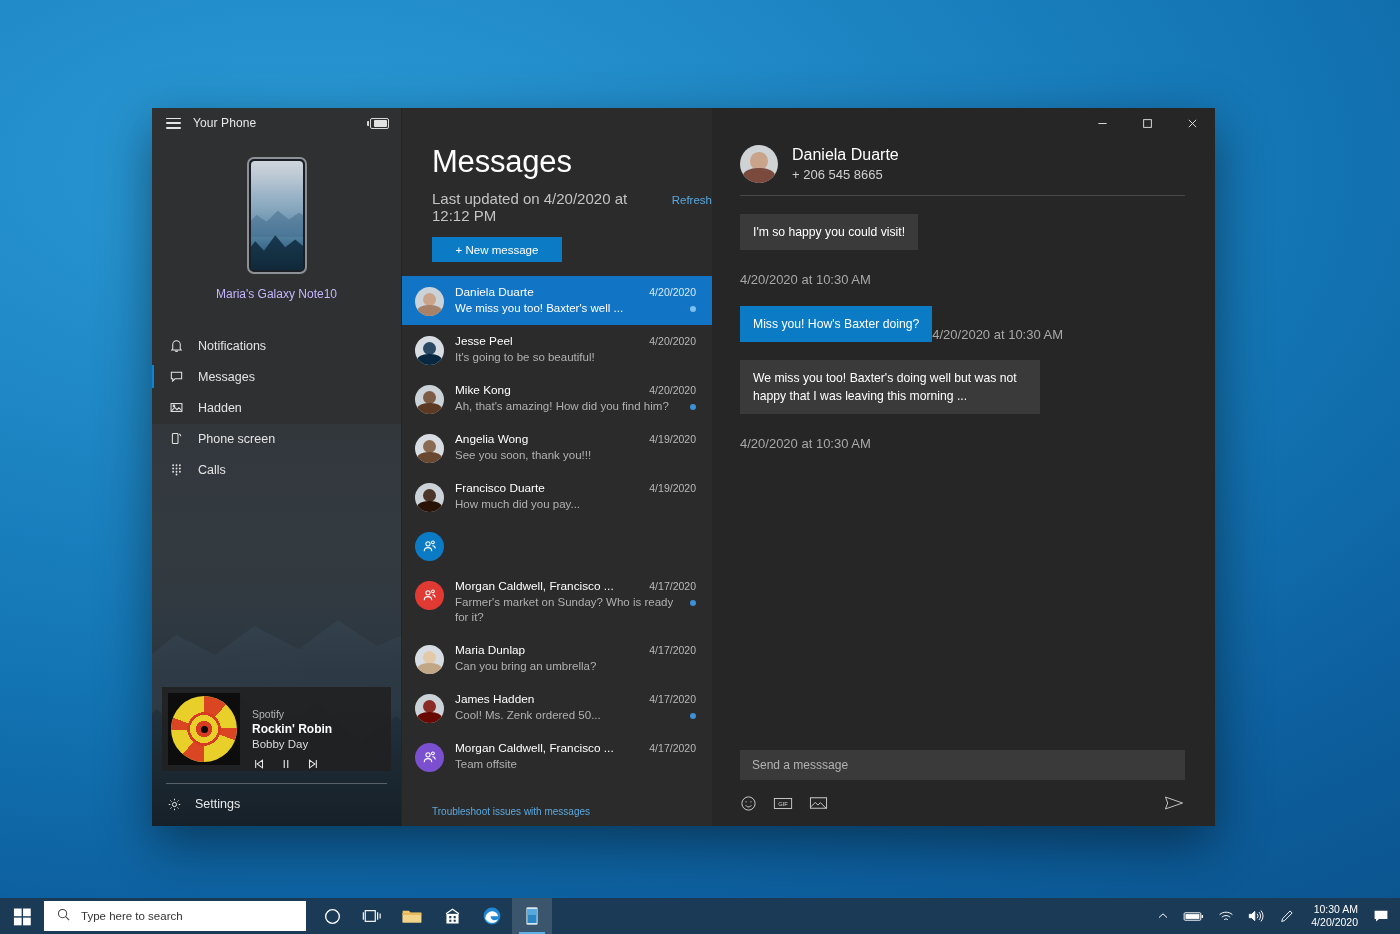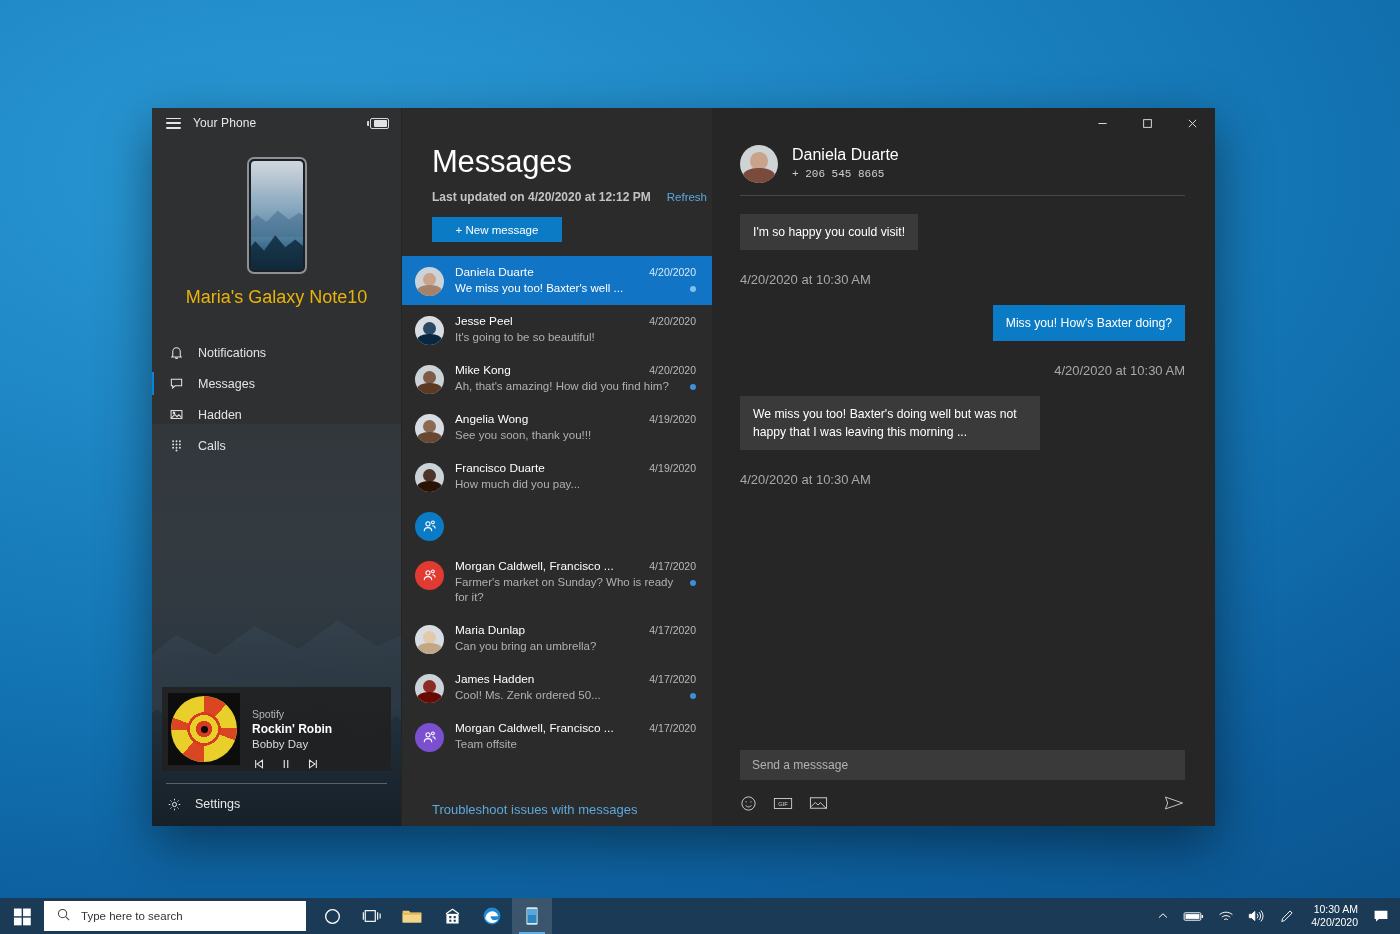--- a/index.html
+++ b/index.html
@@ -82,21 +82,21 @@
   .phone-screen::before {
     content:""; position:absolute; left:-10%; right:-10%; bottom:30%; height: 34%;
     background: rgba(70,110,140,.55);
     clip-path: polygon(0 70%, 18% 40%, 34% 58%, 52% 28%, 70% 52%, 86% 34%, 100% 46%, 100% 100%, 0 100%);
   }
   .phone-screen::after {
     content:""; position:absolute; left:-10%; right:-10%; bottom:0; height: 40%;
     background: linear-gradient(180deg, #1b3d54, #10293a);
     clip-path: polygon(0 62%, 16% 34%, 30% 56%, 48% 20%, 64% 48%, 80% 30%, 100% 54%, 100% 100%, 0 100%);
   }
-  .device-name { margin-top: 13px; font-size: 18px; color: #eab308; }
+  .device-name { margin-top: 13px; font-size: 12px; color: #c4b5fd; }
 
   .nav-list { position: relative; z-index: 2; margin-top: 25px; }
   .nav-item {
     height: 31px; display: flex; align-items: center; gap: 14px;
     padding-left: 16px; position: relative; cursor: pointer;
     color: #e4e4e4; font-size: 12.5px;
   }
   .nav-item .nav-ico { width: 16px; height: 16px; display:flex; align-items:center; justify-content:center; flex: 0 0 16px; }
   .nav-item.active::before {
     content:""; position: absolute; left: 0; top: 4px; bottom: 4px; width: 2px; background: #0a84d8;
@@ -147,21 +147,21 @@
   .list-col {
     width: 311px; flex: 0 0 311px;
     background: #2b2b2b;
     display:flex; flex-direction: column;
     position: relative;
     border-left: 1px solid #242424;
   }
   .list-head { padding: 36px 0 0 30px; }
   .page-title { font-size: 31px; color: #fff; font-weight: normal; letter-spacing: -.2px; }
   .updated-row { display:flex; align-items: baseline; gap: 16px; margin-top: 10px; }
-  .updated-text { font-size: 12px; color: #c3c3c3; font-weight: bold; }
+  .updated-text { font-size: 15px; color: #c3c3c3; }
   .refresh-link { font-size: 11.5px; color: #5aa9e0; cursor: pointer; }
   .new-msg-btn {
     margin-top: 13px; width: 130px; height: 25px;
     background: #0a7bc4; color: #fff; border: 0; font-size: 11.5px;
     cursor: pointer; font-family: inherit;
   }
   .conv-list { margin-top: 14px; flex: 1; overflow: hidden; }
   .conv {
     display: flex; gap: 11px; padding: 9px 12px 9px 13px;
     cursor: pointer; position: relative;
@@ -176,21 +176,21 @@
   .conv-name { font-size: 11.8px; color: #fff; white-space: nowrap; overflow: hidden; text-overflow: ellipsis; flex:1; }
   .conv-date { font-size: 10.5px; color: #b9b9b9; flex: 0 0 auto; }
   .conv.selected .conv-date { color: #d8eaf8; }
   .conv-row2 { display:flex; align-items: flex-start; gap: 6px; margin-top: 2px; }
   .conv-preview { font-size: 11.5px; color: #b0b0b0; line-height: 15px; flex: 1; }
   .conv.selected .conv-preview { color: #ffffff; }
   .unread-dot { width: 6px; height: 6px; border-radius: 50%; background: #3d8fd6; flex: 0 0 6px; margin-top: 5px; }
   .conv.selected .unread-dot { background: #7dc0ee; }
   .unread-dot.hidden { visibility: hidden; }
   .troubleshoot {
-    padding: 6px 0 9px 30px; font-size: 13px; color: #5aa9e0; cursor: pointer;
+    padding: 6px 0 9px 30px; font-size: 10px; color: #5aa9e0; cursor: pointer;
   }
 
   
   .av { width:100%; height:100%; position:relative; }
   .av .head { position:absolute; left:50%; top:20%; width:46%; height:46%; margin-left:-23%; border-radius:50%; }
   .av .body { position:absolute; left:50%; bottom:-8%; width:86%; height:46%; margin-left:-43%; border-radius:46% 46% 0 0; }
   .group-av { width:100%; height:100%; display:flex; align-items:center; justify-content:center; }
 
   
   .chat-col {
@@ -201,26 +201,26 @@
     position: absolute; right: 0; top: 0; height: 30px; display: flex; z-index: 5;
   }
   .win-btn {
     width: 45px; height: 30px; background: none; border: 0; cursor: pointer;
     display:flex; align-items:center; justify-content:center;
   }
   .chat-head { padding: 36px 30px 0 28px; }
   .chat-head-inner { display:flex; align-items:center; gap: 14px; }
   .chat-avatar { width: 38px; height: 38px; border-radius: 50%; overflow: hidden; flex: 0 0 38px; }
   .chat-name { font-size: 16px; color: #fff; line-height: 21px; }
-  .chat-phone { font-size: 11px; color: #cfcfcf; line-height: 17px; margin-top: 1px; font-family: Liberation Mono, monospace; }
+  .chat-phone { font-size: 13px; color: #cfcfcf; line-height: 17px; margin-top: 1px; }
   .chat-rule { height: 1px; background: #484848; margin: 12px 0 0 0; }
 
   .chat-body { flex: 1; padding: 18px 30px 0 28px; overflow: hidden; }
   .msg-group { margin-bottom: 18px; }
-  .msg-group.out { display:flex; flex-direction: column; align-items: flex-end; }
+  .msg-group.out { display:flex; align-items: flex-end; }
   .bubble {
     display: inline-block; max-width: 300px; padding: 9px 13px;
     font-size: 12.2px; line-height: 18px; color: #fff;
   }
   .bubble.in { background: #3a3a3a; }
   .bubble.out { background: #0a7bc4; }
   .msg-time { font-size: 13px; color: #a8a8a8; margin-top: 22px; }
 
   .composer { padding: 0 30px 14px 28px; }
   .composer-input {
@@ -310,20 +310,29 @@
           <span class="nav-ico">
             <svg width="15" height="15" viewBox="0 0 16 16" fill="none" stroke="#e4e4e4" stroke-width="1.1">
               <rect x="2.2" y="3.8" width="11.6" height="8.4"></rect>
                 <path d="M2.6 11.6l3.6-3.6 2.3 2.3 2-2 2.9 2.9"></path>
               <circle cx="5.3" cy="6.3" r=".9"></circle>
             </svg>
           </span>
           <span>Hadden</span>
         </div>
 
+        <div class="nav-item">
+          <span class="nav-ico">
+            <svg width="15" height="15" viewBox="0 0 16 16" fill="none" stroke="#e4e4e4" stroke-width="1.1">
+              <rect x="3.6" y="2.6" width="6" height="10.8" rx="1"></rect>
+                <path d="M10.8 3.2a2.4 2.4 0 0 1 1.8 2.3"></path>
+            </svg>
+          </span>
+          <span>Phone screen</span>
+        </div>
 
         <div class="nav-item">
           <span class="nav-ico">
             <svg width="15" height="15" viewBox="0 0 16 16" fill="#e4e4e4">
               <circle cx="4.4" cy="3.4" r="1"></circle>
                 <circle cx="8" cy="3.4" r="1"></circle>
                 <circle cx="11.6" cy="3.4" r="1"></circle>
               <circle cx="4.4" cy="6.9" r="1"></circle>
                 <circle cx="8" cy="6.9" r="1"></circle>
                 <circle cx="11.6" cy="6.9" r="1"></circle>

